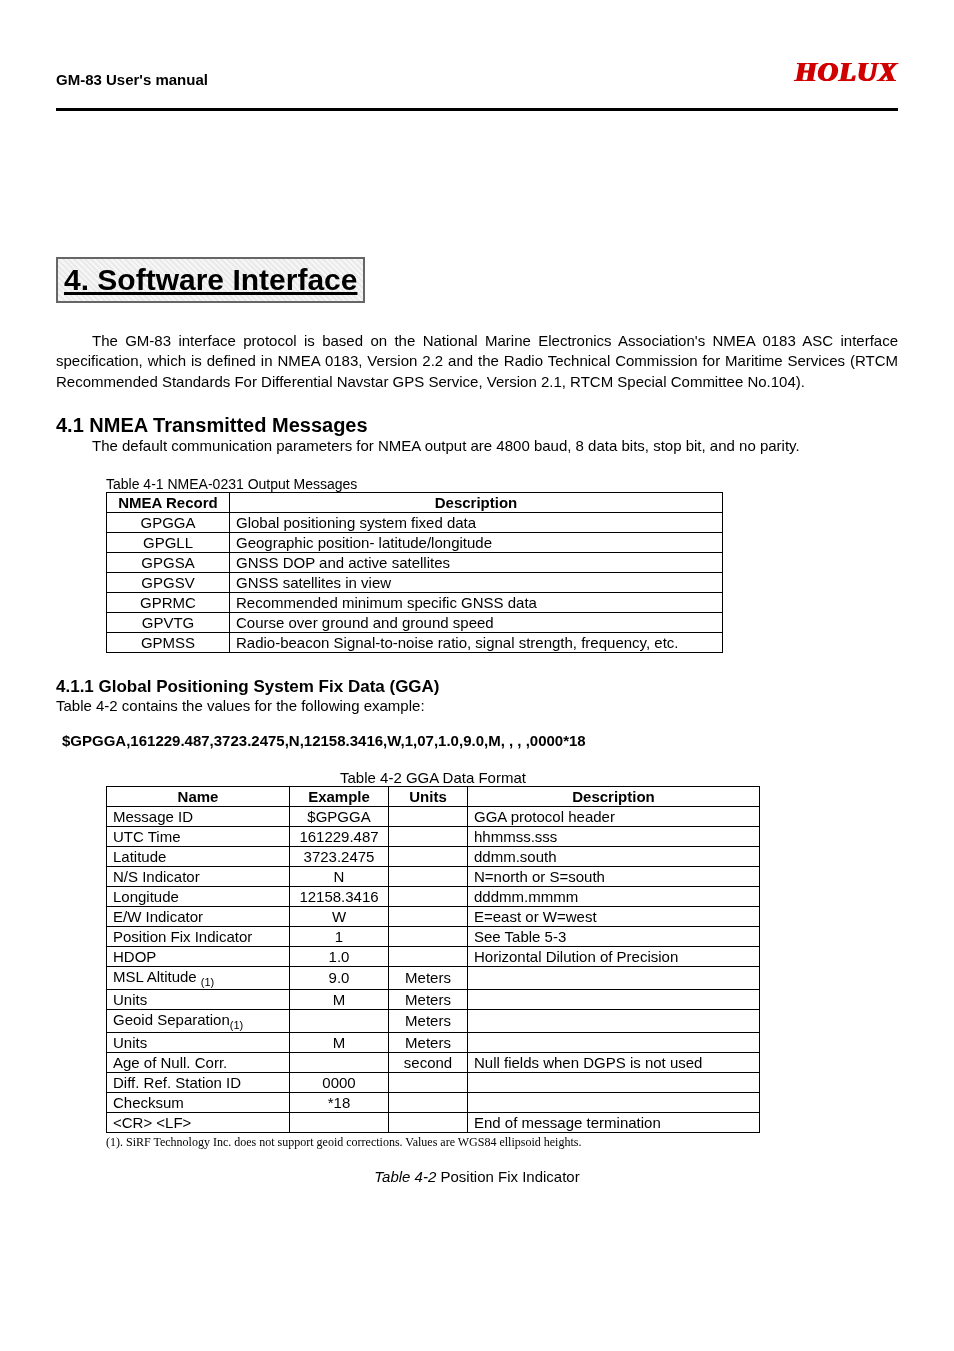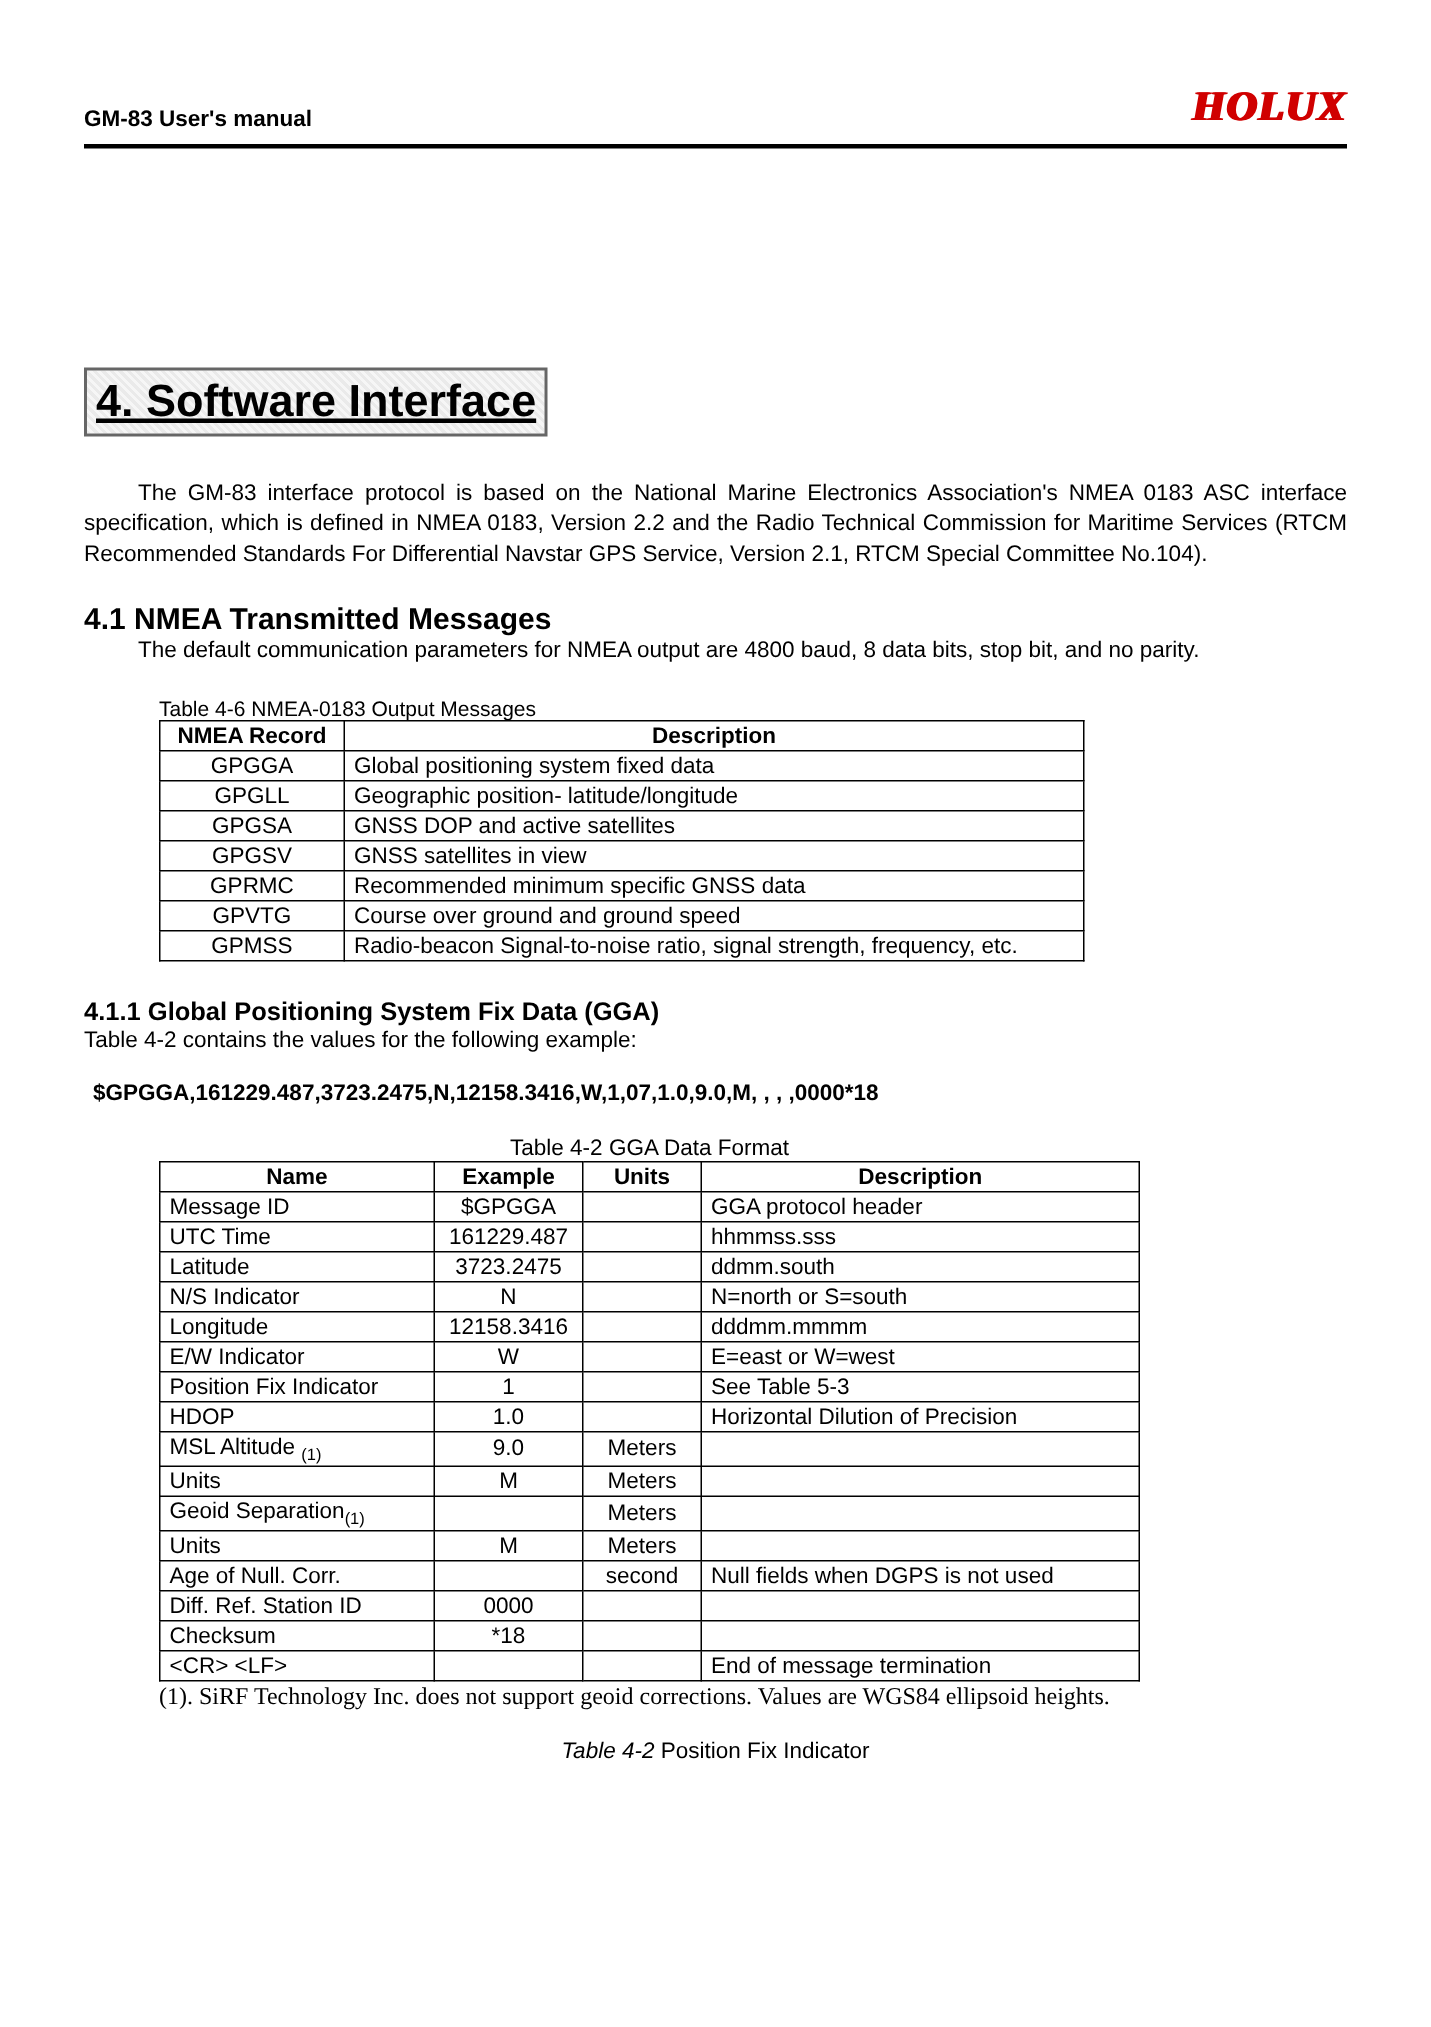--- a/index.html
+++ b/index.html
@@ -14,21 +14,21 @@
     min-height: 1351px;
     box-sizing: border-box;
     padding: 56px 56px 40px 56px;
     position: relative;
   }
   .header-bar {
     display: flex;
     justify-content: space-between;
     align-items: flex-end;
     border-bottom: 3px solid #000;
-    padding-bottom: 8px;
+    padding-bottom: 20px;
     margin-bottom: 6px;
   }
   .header-title {
     font-size: 15px;
     font-weight: bold;
   }
   .logo {
     font-family: "Times New Roman", serif;
     font-style: italic;
     font-weight: 900;
@@ -116,21 +116,21 @@
   table.gga th, table.gga td {
     border: 1px solid #000;
     padding: 1px 6px;
   }
   table.gga th { font-weight: bold; text-align: center; }
   table.gga td.name { width: 170px; }
   table.gga td.ex   { width: 86px; text-align: center; }
   table.gga td.unit { width: 66px; text-align: center; }
   table.gga td.desc { }
   .footnote {
-    font-size: 16px;
+    font-size: 12px;
     font-family: "Times New Roman", serif;
     margin-left: 50px;
     margin-top: 2px;
   }
   .bottom-caption {
     font-size: 15px;
     text-align: center;
     margin-top: 18px;
   }
   .bottom-caption .italic { font-style: italic; }
@@ -148,21 +148,21 @@
 
   <div class="section-title">4. Software Interface</div>
 
   <div class="body-indent">
     <span class="first">The GM-83 interface protocol is based on the National Marine Electronics Association's NMEA 0183 ASC interface specification, which is defined in NMEA 0183, Version 2.2 and the Radio Technical Commission for Maritime Services (RTCM Recommended Standards For Differential Navstar GPS Service, Version 2.1, RTCM Special Committee No.104).</span>
   </div>
 
   <div class="h2">4.1 NMEA Transmitted Messages</div>
   <div class="sub-p">The default communication parameters for NMEA output are 4800 baud, 8 data bits, stop bit, and no parity.</div>
 
-  <div class="tbl-caption-top">Table 4-6 NMEA-0183 Output Messages</div>
+  <div class="tbl-caption-top">Table 4-1 NMEA-0231 Output Messages</div>
   <table class="nmea">
     <thead>
       <tr>
         <th>NMEA Record</th>
         <th>Description</th>
       </tr>
     </thead>
     <tbody id="t41-body">
         <tr>
           <td class="rec">GPGGA</td>

